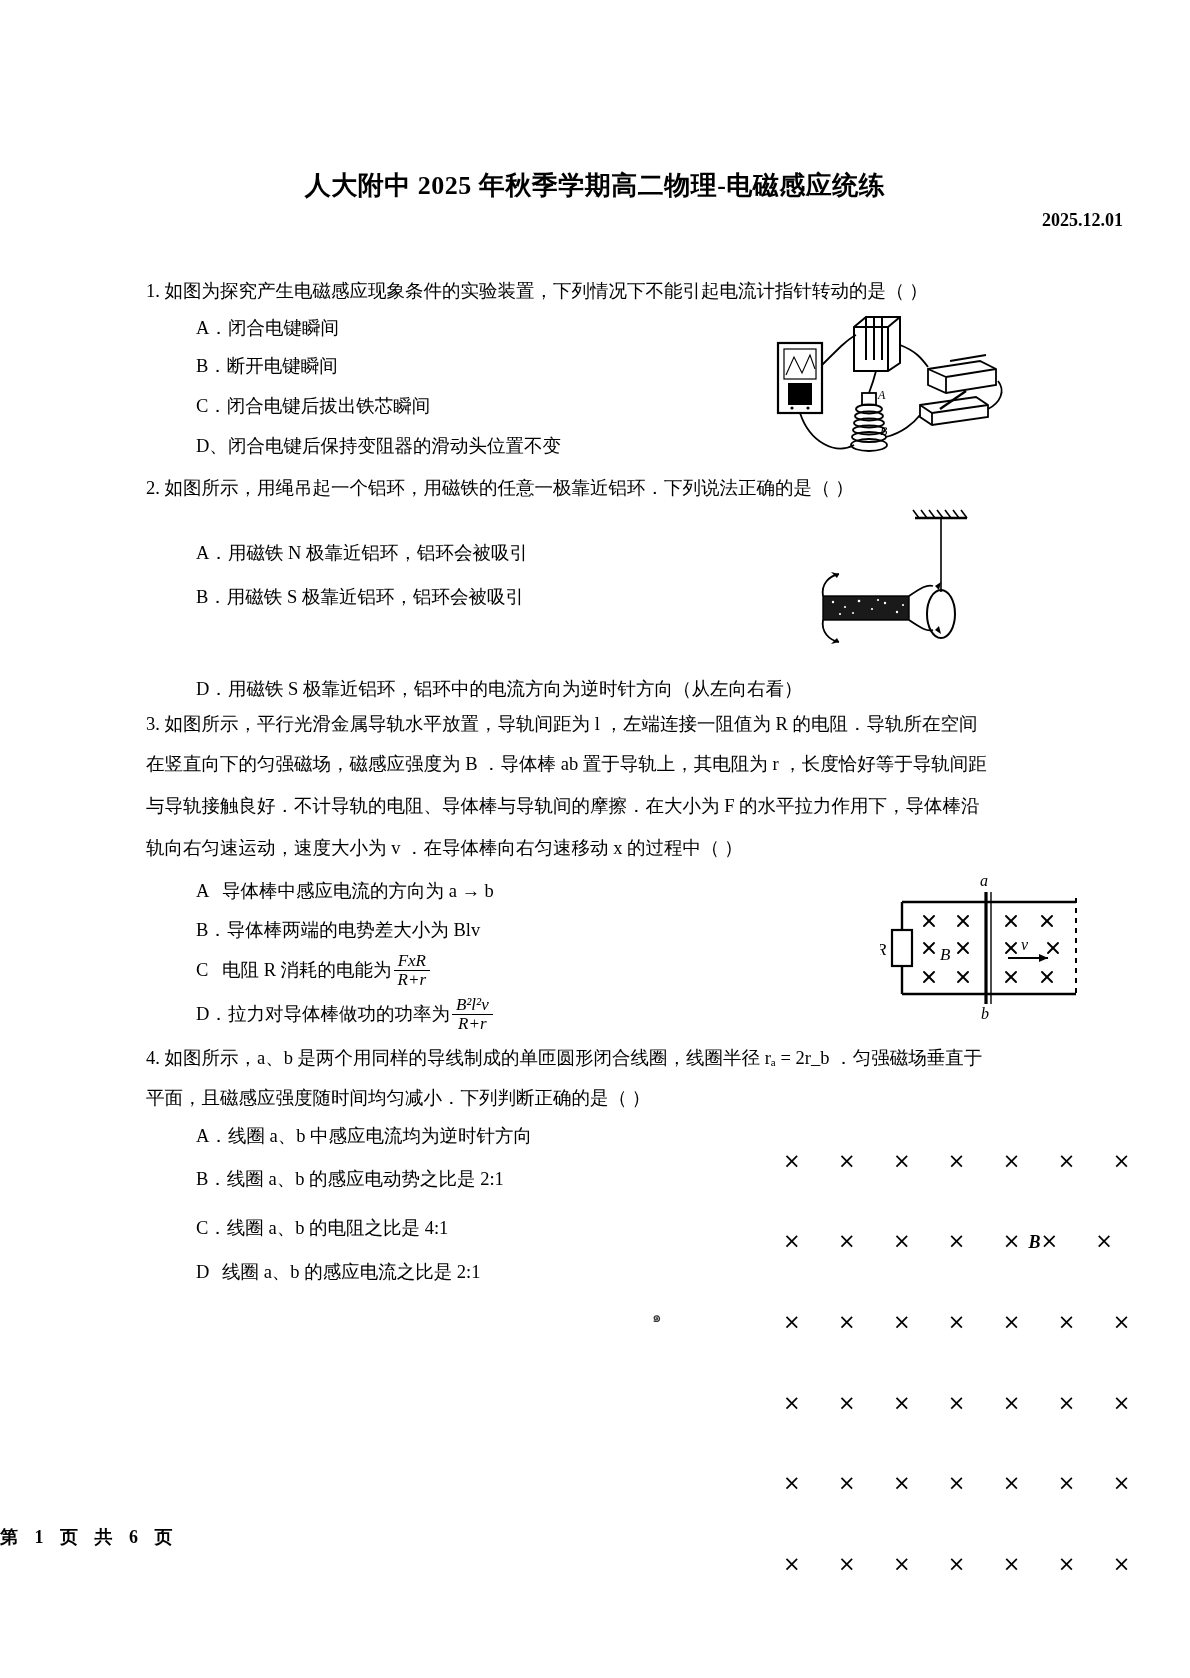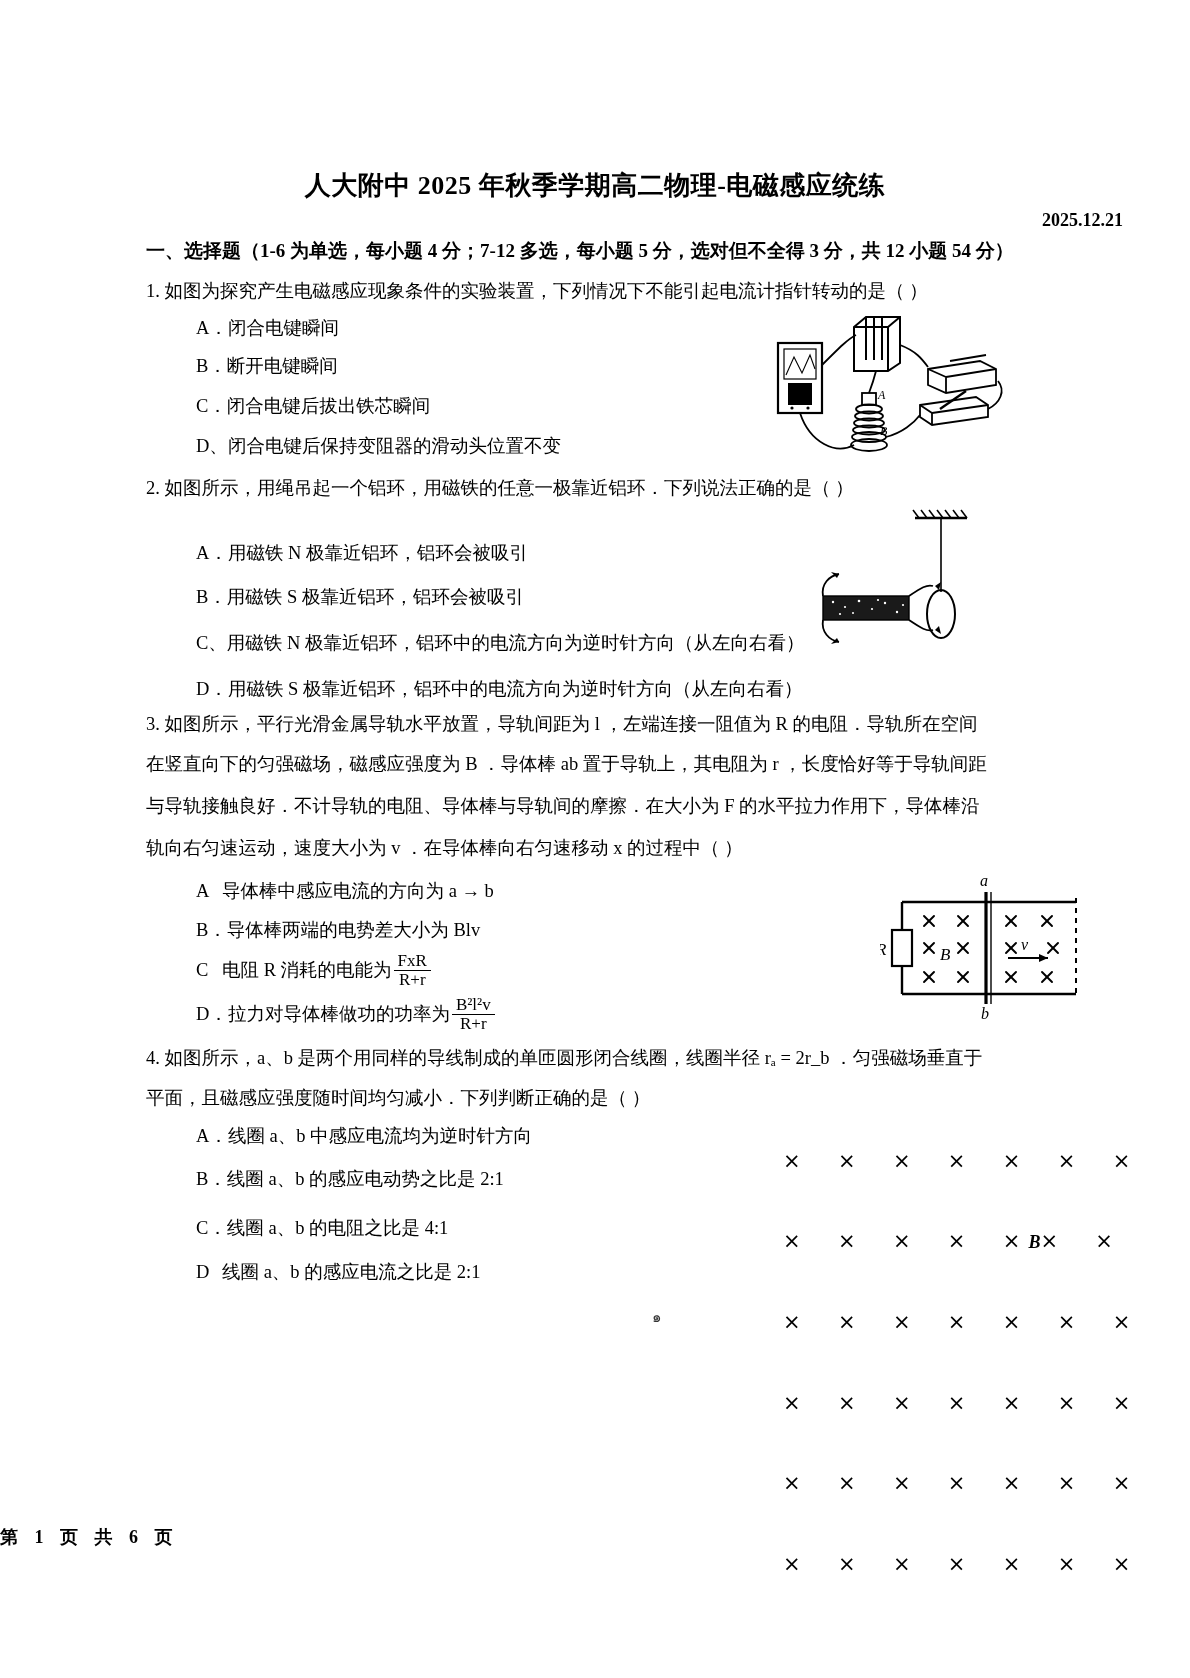--- a/index.html
+++ b/index.html
@@ -68,20 +68,21 @@
   .opt-label {
     display: inline-block;
     min-width: 26px;
   }
 
   
   .frac {
     display: inline-block;
     vertical-align: -0.55em;
     text-align: center;
+    font-style: italic;
     font-size: 0.92em;
     line-height: 1.05;
     margin: 0 2px;
   }
   .frac .num { display: block; padding: 0 4px; }
   .frac .den { display: block; border-top: 1.4px solid #000; padding: 0 4px; }
 
   
   .footer {
     position: absolute;
@@ -124,23 +125,22 @@
     color: #333;
   }
 </style>
 </head>
 <body>
 
 <div id="page">
   <div class="sheet">
 
     <div class="doc-title">人大附中 2025 年秋季学期高二物理-电磁感应统练</div>
-    <div class="doc-date">2025.12.21</div>
-
-    <div class="section-head">一、选择题（1-6 为单选，每小题 4 分；7-12 多选，每小题 5 分，选对但不全得 3 分，共 12 小题 54 分）</div>
+    <div class="doc-date">2025.12.01</div>
+
 
     <div class="qline stem" style="top:282px;">
       <span>1.</span>
       <span>如图为探究产生电磁感应现象条件的实验装置，下列情况下不能引起电流计指针转动的是（      ）</span>
     </div>
 
     <div class="qline opt" style="top:319px;">
       <span class="opt-label">A．</span><span>闭合电键瞬间</span>
     </div>
     <div class="qline opt" style="top:357px;">
@@ -211,23 +211,20 @@
     <div class="qline stem" style="top:479px;">
       <span>2.</span>
       <span>如图所示，用绳吊起一个铝环，用磁铁的任意一极靠近铝环．下列说法正确的是（      ）</span>
     </div>
 
     <div class="qline opt" style="top:544px;font-family:Liberation Serif, serif;">
       <span class="opt-label">A．</span><span>用磁铁 N 极靠近铝环，铝环会被吸引</span>
     </div>
     <div class="qline opt" style="top:588px;">
       <span class="opt-label">B．</span><span>用磁铁 S 极靠近铝环，铝环会被吸引</span>
-    </div>
-    <div class="qline opt" style="top:634px;">
-      <span class="opt-label">C、</span><span>用磁铁 N 极靠近铝环，铝环中的电流方向为逆时针方向（从左向右看）</span>
     </div>
     <div class="qline opt" style="top:680px;">
       <span class="opt-label">D．</span><span>用磁铁 S 极靠近铝环，铝环中的电流方向为逆时针方向（从左向右看）</span>
     </div>
 
     <div class="fig" style="left:815px; top:508px;">
       <svg width="160" height="150" viewBox="0 0 160 150">
 
         <line x1="100" y1="10" x2="152" y2="10" stroke="#000" stroke-width="2.4"></line>
         <g stroke="#000" stroke-width="1.6">

